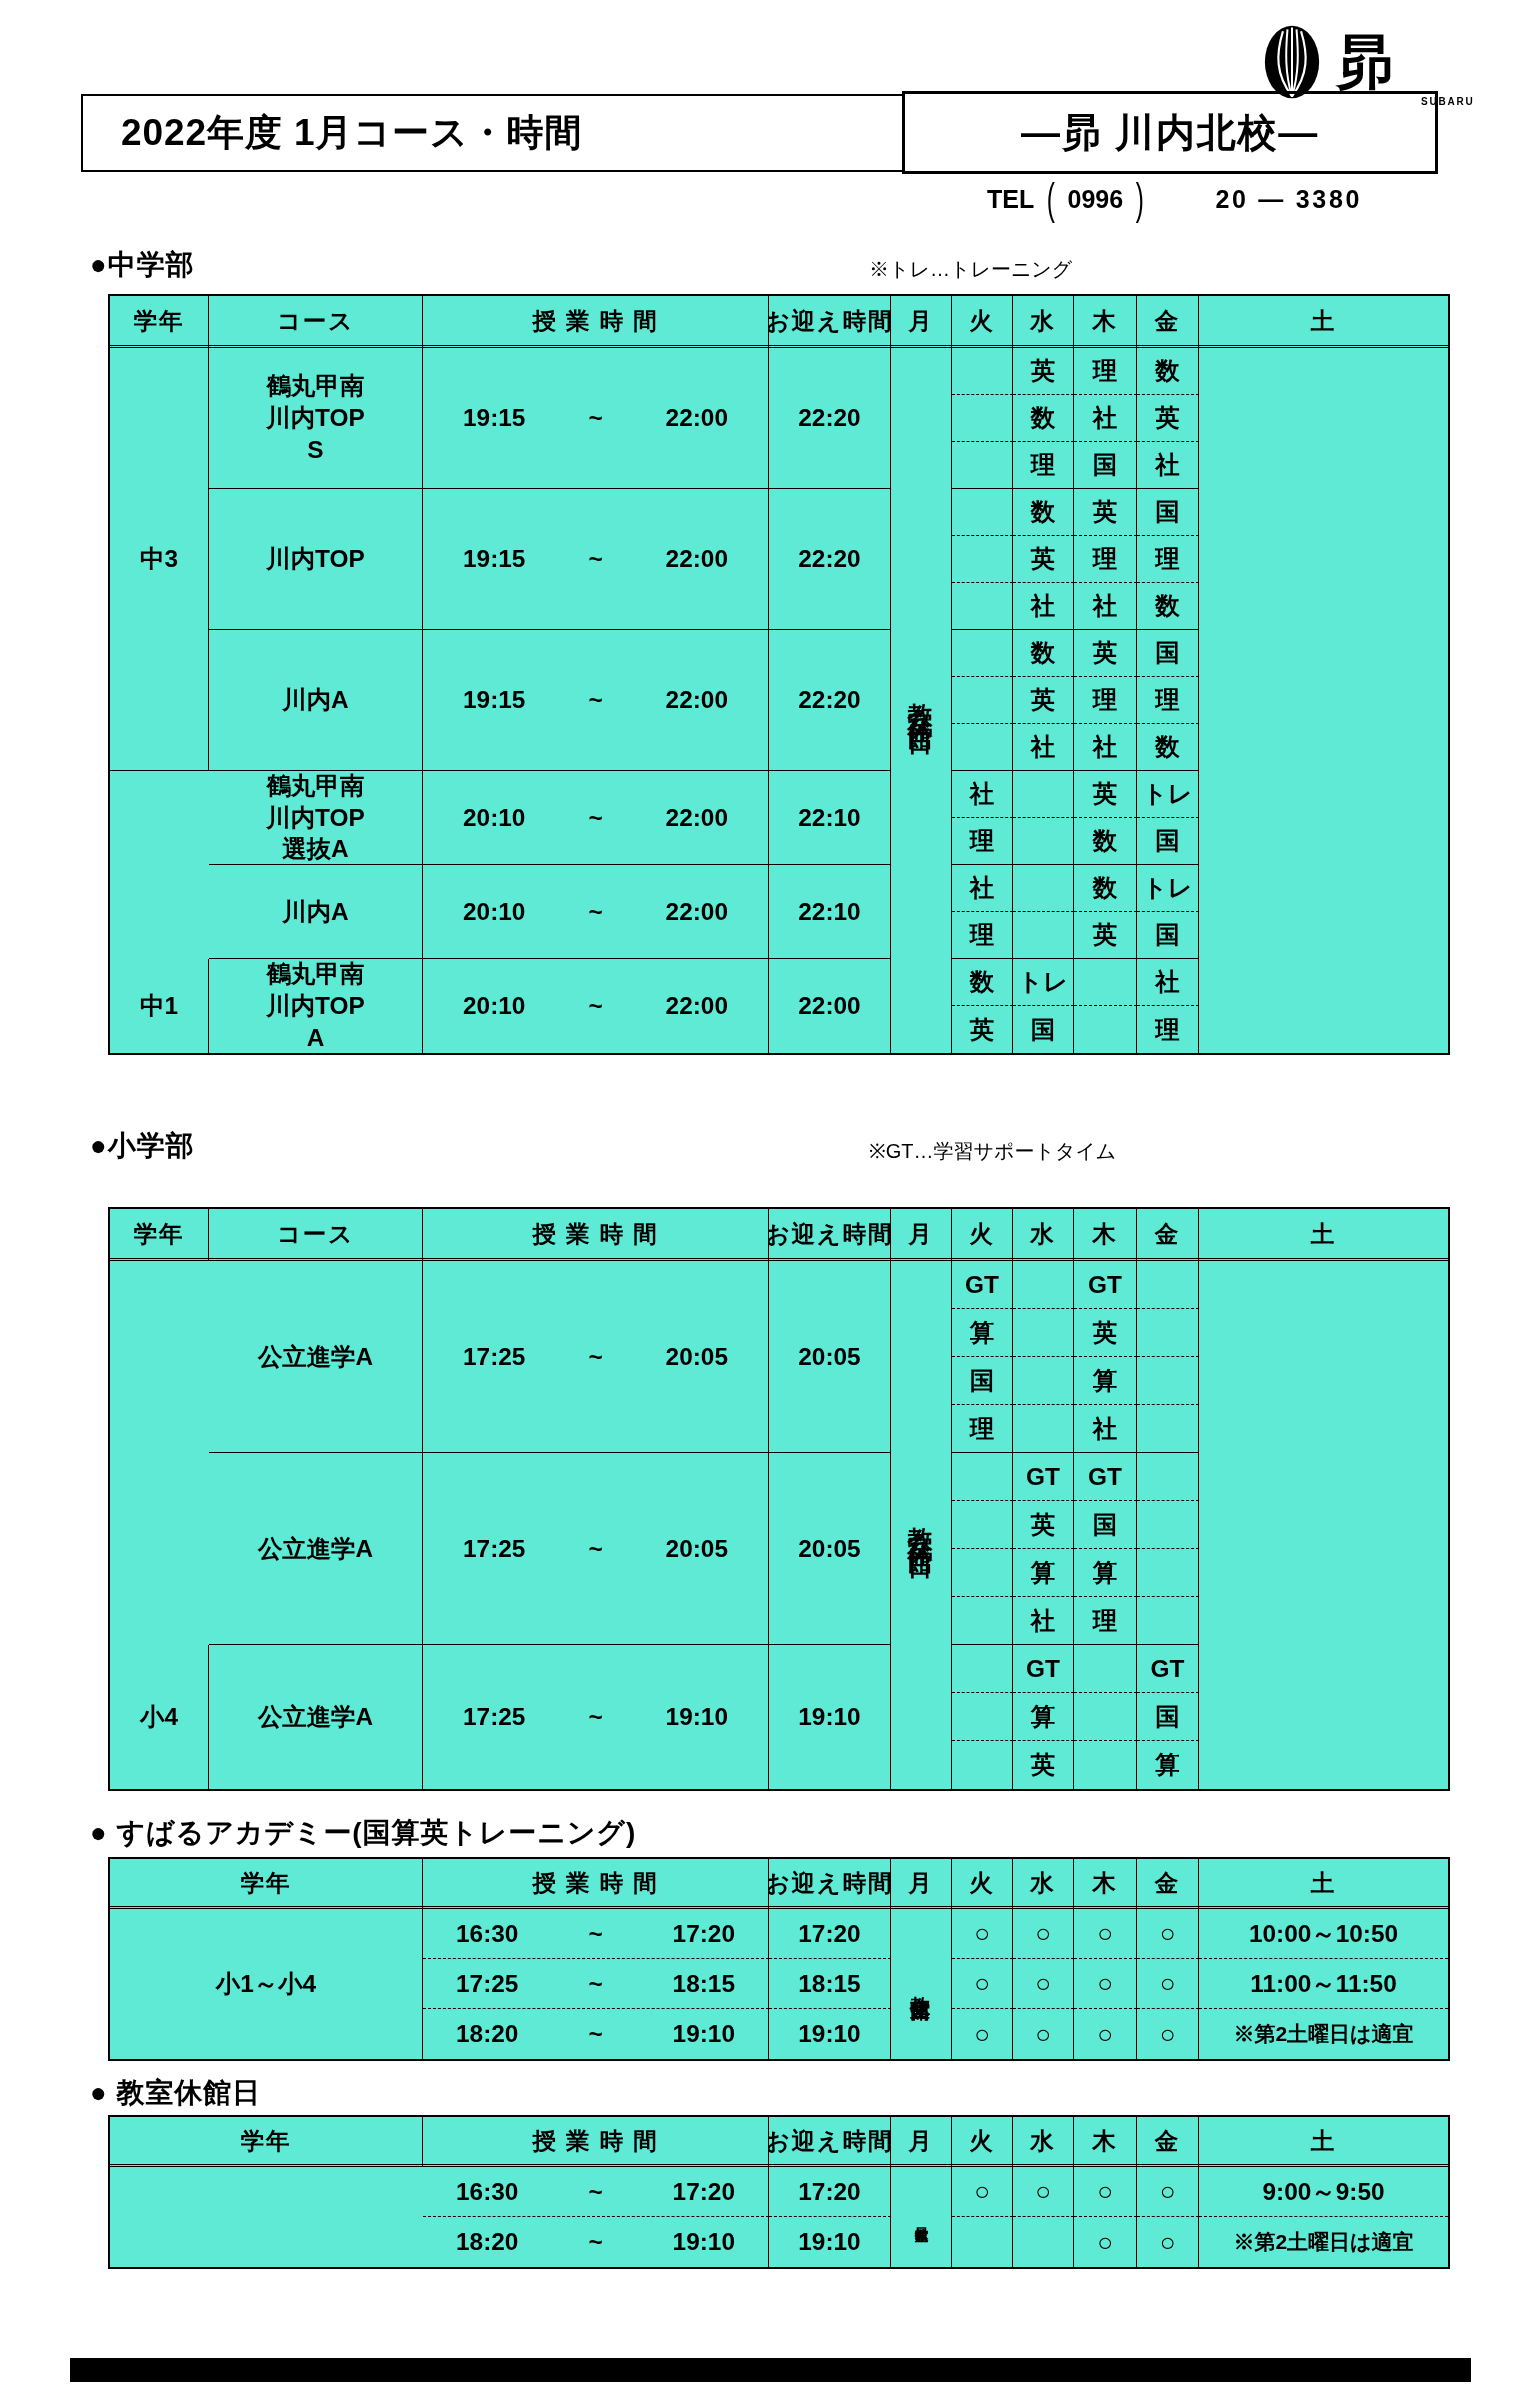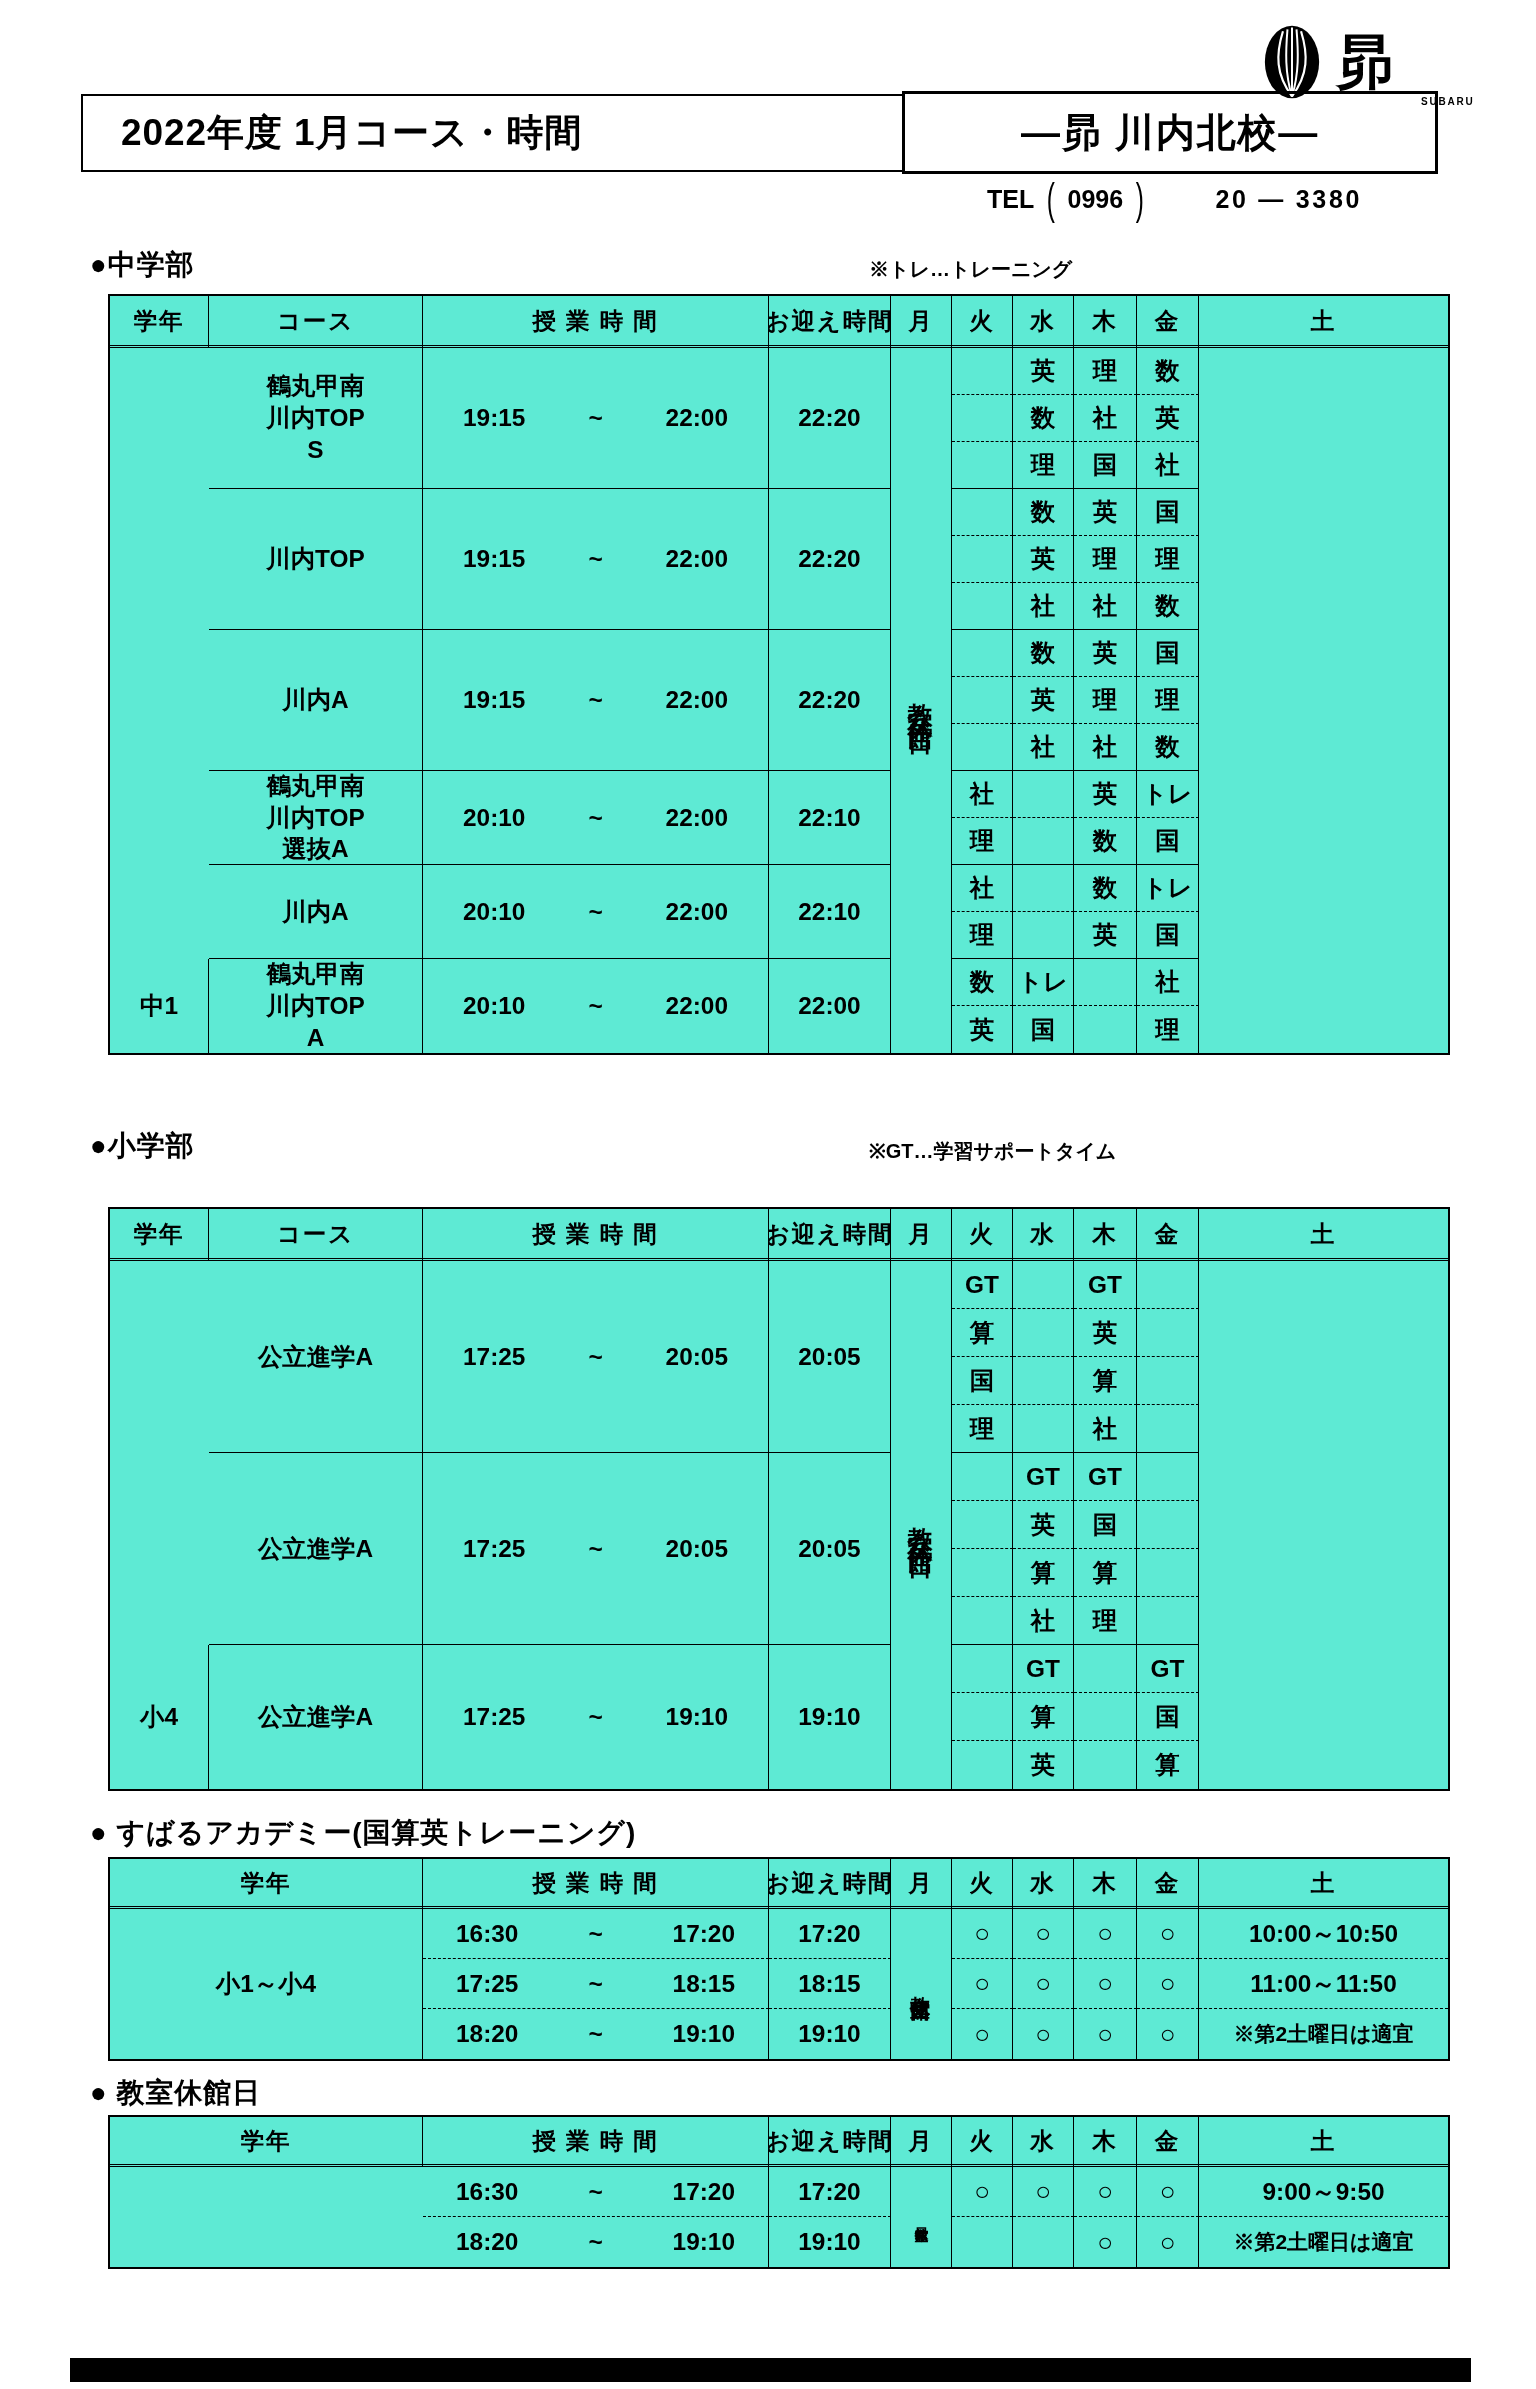--- a/index.html
+++ b/index.html
@@ -25,21 +25,21 @@
     border: 3.6px solid #000; display: flex; align-items: center; justify-content: center;
     font-size: 39px; font-weight: 700; letter-spacing: 1.8px;
   }
   .tel { left: 987px; top: 180px; height: 38px; display: flex; align-items: center;
          font-size: 25px; font-weight: 700; gap: 12.6px; }
   .brkt { display: inline-block; transform: scaleY(1.85); font-weight: 400; font-size: 24.4px; }
   .telnum { margin-left: 59px; letter-spacing: 2.7px; }
 
   
   .seclabel { font-size: 28px; font-weight: 700; letter-spacing: 0.9px; }
-  .secnote  { font-size: 20px; font-weight: 700; }
+  .secnote  { font-size: 20px; font-weight: 400; }
 
   
   .grid { display: grid; border: 2.7px solid #000; background: #5eead4; margin-left: 18px; }
   .c {
     border-right: 1.8px solid #000; border-bottom: 1.8px solid #000;
     display: flex; align-items: center; justify-content: center;
     font-weight: 700; font-size: 24.4px; overflow: hidden; white-space: nowrap;
   }
   .hdr  { border-bottom: 3.6px double #000; font-size: 23.5px; letter-spacing: 1.8px; }
   .dash { border-bottom: 1.8px dashed #000; }
@@ -91,20 +91,21 @@
     <div class="c hdr" style="grid-area: 1 / 3 / span 1 / span 1;">授 業 時 間</div>
     <div class="c hdr" style="grid-area: 1 / 4 / span 1 / span 1;">お迎え時間</div>
     <div class="c hdr" style="grid-area: 1 / 5 / span 1 / span 1;">月</div>
     <div class="c hdr" style="grid-area: 1 / 6 / span 1 / span 1;">火</div>
     <div class="c hdr" style="grid-area: 1 / 7 / span 1 / span 1;">水</div>
     <div class="c hdr" style="grid-area: 1 / 8 / span 1 / span 1;">木</div>
     <div class="c hdr" style="grid-area: 1 / 9 / span 1 / span 1;">金</div>
     <div class="c hdr nor" style="grid-area: 1 / 10 / span 1 / span 1;">土</div>
     <div class="c vert nob" style="grid-area: 2 / 5 / span 15 / span 1;">教室休館日</div>
     <div class="c nor nob" style="grid-area: 2 / 10 / span 15 / span 1;"></div>
+    <div class="c" style="grid-area: 2 / 1 / span 9 / span 1;">中3</div>
     <div class="c stack" style="grid-area: 2 / 2 / span 3 / span 1;">
       <div>鶴丸甲南</div>
       <div>川内TOP</div>
       <div>S</div>
     </div>
     <div class="c time" style="grid-area: 2 / 3 / span 3 / span 1;">
       <span>19:15</span>
       <span>~</span>
       <span>22:00</span>
     </div>

